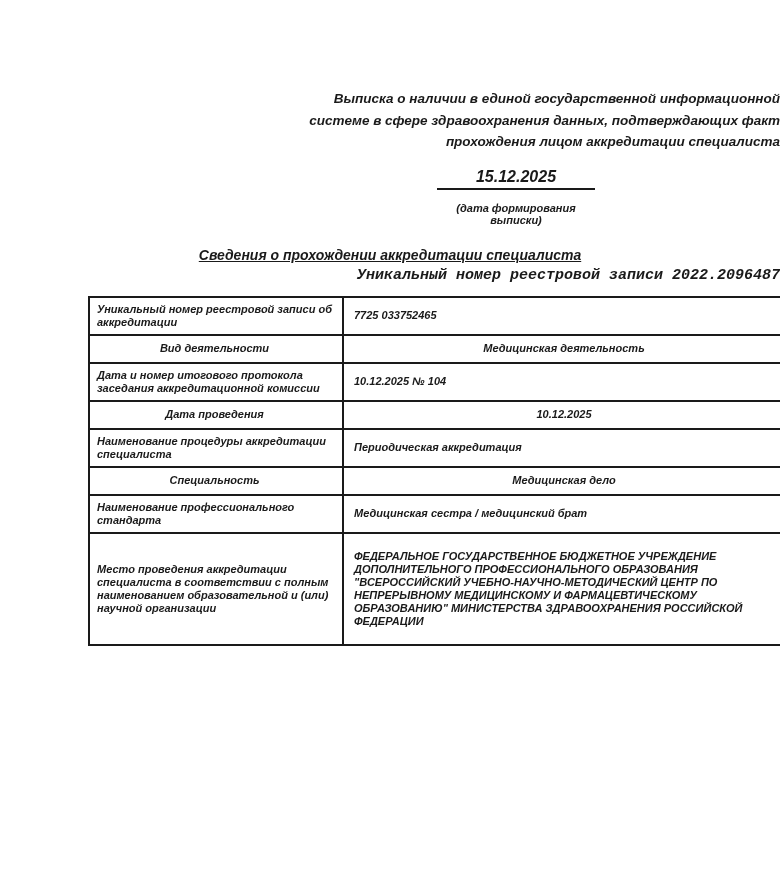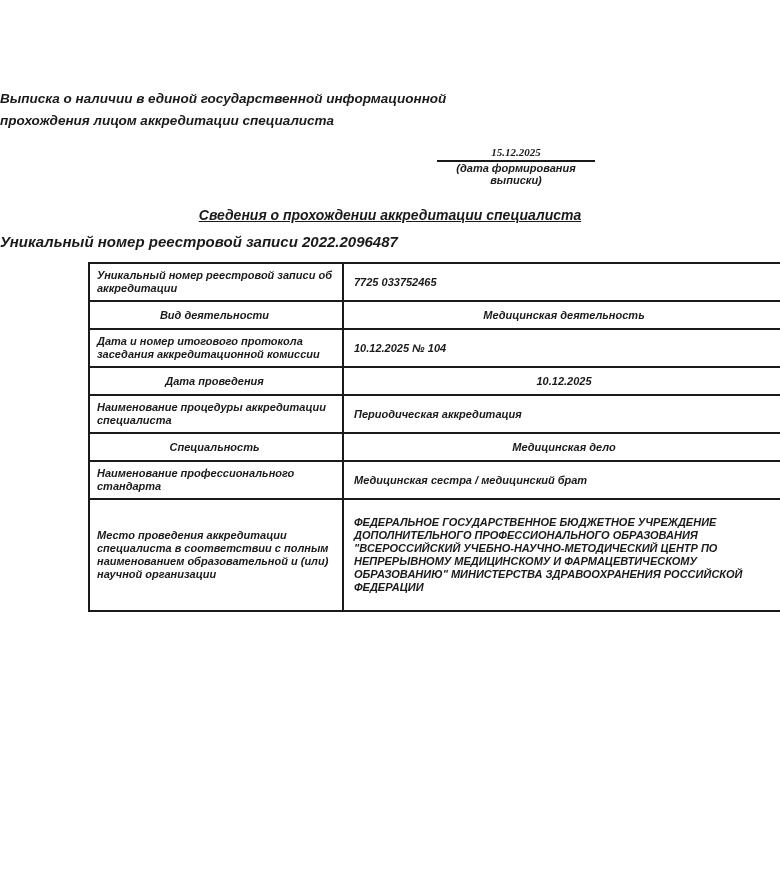--- a/index.html
+++ b/index.html
@@ -14,55 +14,55 @@
     box-sizing: border-box;
     padding-top: 88px;
     background: #ffffff;
     font-family: "Liberation Sans", sans-serif;
     font-style: italic;
     font-weight: bold;
     color: #1a1a1a;
     overflow: hidden;
   }
   .title {
-    text-align: left;
+    text-align: right;
     font-size: 13.5px;
     line-height: 21.5px;
   }
   .date-block {
     width: 158px;
     margin: 15px 0 0 437px;
     text-align: center;
   }
   .date-value {
-    font-size: 11px;
+    font-size: 16px;
     padding-bottom: 2px;
     border-bottom: 2px solid #1a1a1a;
-    font-family: Liberation Serif, serif;
   }
   .date-caption {
     font-size: 11px;
-    padding-top: 0;
+    padding-top: 12px;
   }
   .intro {
     margin-top: 21px;
     text-align: center;
     font-size: 11.5px;
     line-height: 15px;
   }
   .section-heading {
     margin-top: 21px;
     text-align: center;
     font-size: 14px;
     text-decoration: underline;
   }
   .record-heading {
-    margin-top: 10px;
-    text-align: left;
+    margin-top: 4px;
+    text-align: right;
     font-size: 15px;
+    font-family: Liberation Mono, monospace;
   }
   table.info-table {
     margin: 12px 12px 0 88px;
     width: 696px;
     border-collapse: collapse;
     table-layout: fixed;
   }
   table.info-table td {
     border: 2px solid #1a1a1a;
     font-size: 11px;
@@ -81,20 +81,21 @@
   tr.h-two td   { height: 30px; }
   tr.h-big td   { height: 104px; }
 </style>
 </head>
 <body>
 
 <div class="page">
 
   <div class="title">
     <div>Выписка о наличии в единой государственной информационной</div>
+    <div>системе в сфере здравоохранения данных, подтверждающих факт</div>
     <div>прохождения лицом аккредитации специалиста</div>
   </div>
 
   <div class="date-block">
     <div class="date-value">15.12.2025</div>
     <div class="date-caption">(дата формирования выписки)</div>
   </div>
 
 
   <div class="section-heading">Сведения о прохождении аккредитации специалиста</div>

